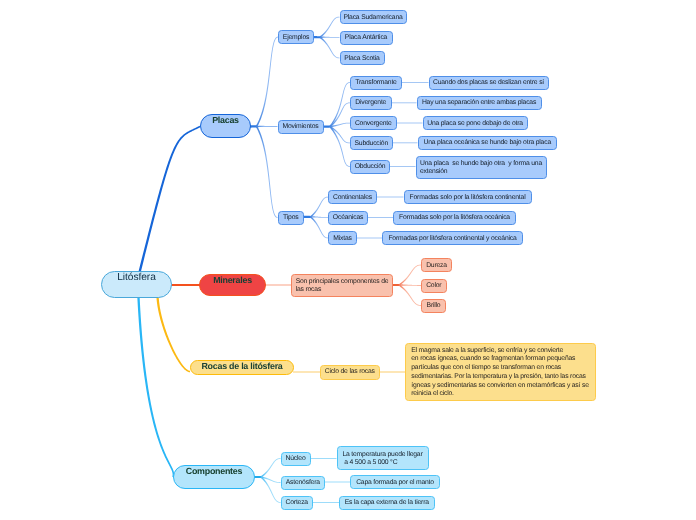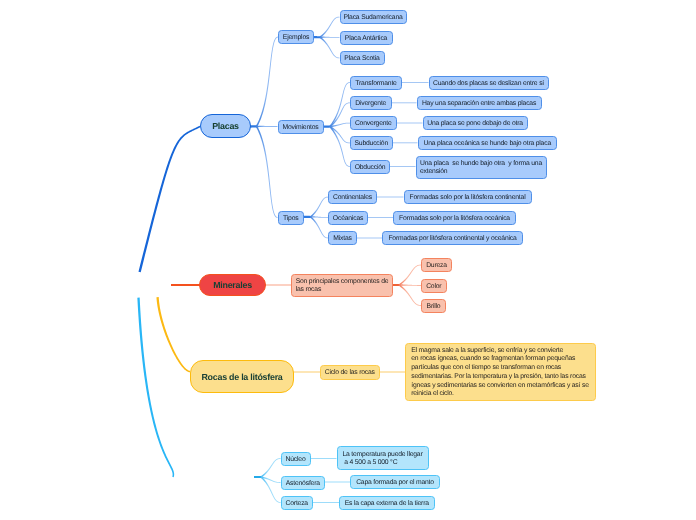--- a/index.html
+++ b/index.html
@@ -3,21 +3,21 @@
 <meta charset="utf-8">
 <style>
   html,body{margin:0;padding:0;background:#ffffff;}
   body{width:696px;height:520px;overflow:hidden;
        font-family:"Liberation Sans",sans-serif;
        -webkit-font-smoothing:antialiased;
        text-rendering:geometricPrecision;}
   .node > span{-webkit-font-smoothing:antialiased;transform:translateZ(0);}
   #map{position:relative;width:696px;height:520px;}
   svg#links{position:absolute;left:0;top:0;width:696px;height:520px;overflow:visible;}
-  .node{position:absolute;box-sizing:border-box;display:flex;align-items:center;
+  .node{position:absolute;box-sizing:border-box;display:flex;align-items:flex-start;
         justify-content:center;text-align:center;border-style:solid;z-index:2;}
   .node > span{display:block;}
 
   
   .n-root{left:101px;top:271px;width:71px;height:27px;border-width:1.5px;
           border-color:#4aa8da;background:#cbeafb;border-radius:14px;}
   .n-root > span{font-size:10.2px;color:#0d2b40;letter-spacing:-0.05px;}
 
   
   .n-b1{border-width:1.3px;border-radius:13px;}
@@ -197,33 +197,39 @@
         <path d="M254.00,478.10L254.15,478.10L254.29,478.10L254.44,478.09L254.58,478.09L254.71,478.09L254.84,478.09L254.98,478.09L255.10,478.08L255.23,478.08L255.35,478.08L255.47,478.08L255.59,478.08L255.71,478.07L255.82,478.07L255.94,478.07L256.05,478.07L256.16,478.06L256.26,478.06L256.37,478.06L256.47,478.06L256.57,478.06L256.68,478.05L256.78,478.05L256.87,478.05L256.97,478.05L257.07,478.05L257.16,478.04L257.26,478.04L257.35,478.04L257.45,478.04L257.54,478.04L257.63,478.03L257.72,478.03L257.82,478.03L257.91,478.03L258.00,478.02L258.09,478.02L258.18,478.02L258.28,478.02L258.37,478.02L258.46,478.01L258.55,478.01L258.65,478.01L258.74,478.01L258.84,478.01L258.93,478.00L259.03,478.00L259.13,478.00L259.22,478.00L259.32,478.00L259.43,477.99L259.53,477.99L259.63,477.99L259.74,477.99L259.84,477.99L259.95,477.98L260.06,477.98L260.18,477.98L260.29,477.98L260.41,477.98L260.53,477.97L260.65,477.97L260.77,477.97L260.90,477.97L261.02,477.96L261.16,477.96L261.29,477.96L261.42,477.96L261.56,477.96L261.71,477.95L261.85,477.95L262.00,477.95L262.00,476.05L261.85,476.05L261.71,476.05L261.56,476.04L261.42,476.04L261.29,476.04L261.16,476.04L261.02,476.04L260.90,476.03L260.77,476.03L260.65,476.03L260.53,476.03L260.41,476.02L260.29,476.02L260.18,476.02L260.06,476.02L259.95,476.02L259.84,476.01L259.74,476.01L259.63,476.01L259.53,476.01L259.43,476.01L259.32,476.00L259.22,476.00L259.13,476.00L259.03,476.00L258.93,476.00L258.84,475.99L258.74,475.99L258.65,475.99L258.55,475.99L258.46,475.99L258.37,475.98L258.28,475.98L258.18,475.98L258.09,475.98L258.00,475.98L257.91,475.97L257.82,475.97L257.72,475.97L257.63,475.97L257.54,475.96L257.45,475.96L257.35,475.96L257.26,475.96L257.16,475.96L257.07,475.95L256.97,475.95L256.87,475.95L256.78,475.95L256.68,475.95L256.57,475.94L256.47,475.94L256.37,475.94L256.26,475.94L256.16,475.94L256.05,475.93L255.94,475.93L255.82,475.93L255.71,475.93L255.59,475.93L255.47,475.92L255.35,475.92L255.23,475.92L255.10,475.92L254.98,475.91L254.84,475.91L254.71,475.91L254.58,475.91L254.44,475.91L254.29,475.90L254.15,475.90L254.00,475.90Z" fill="#24a9e8"></path>
         <path d="M261.43,477.62L261.93,477.25L262.41,476.88L262.88,476.51L263.34,476.14L263.78,475.77L264.21,475.40L264.63,475.02L265.03,474.65L265.43,474.28L265.80,473.90L266.17,473.53L266.53,473.16L266.87,472.78L267.21,472.41L267.53,472.04L267.85,471.67L268.15,471.30L268.45,470.94L268.73,470.57L269.01,470.21L269.28,469.85L269.55,469.49L269.80,469.14L270.05,468.79L270.29,468.44L270.53,468.09L270.76,467.75L270.98,467.41L271.20,467.08L271.41,466.75L271.62,466.42L271.83,466.10L272.03,465.78L272.22,465.47L272.42,465.16L272.61,464.86L272.80,464.56L272.99,464.27L273.17,463.99L273.36,463.71L273.54,463.43L273.72,463.17L273.90,462.91L274.09,462.65L274.27,462.41L274.45,462.17L274.63,461.93L274.82,461.71L275.00,461.49L275.19,461.28L275.38,461.08L275.57,460.89L275.77,460.70L275.97,460.53L276.17,460.36L276.37,460.20L276.58,460.05L276.80,459.91L277.02,459.77L277.24,459.65L277.47,459.53L277.71,459.43L277.95,459.33L278.20,459.24L278.45,459.16L278.72,459.09L278.99,459.04L279.27,458.99L279.57,458.95L279.87,458.92L280.18,458.91L280.50,458.90L280.50,458.10L280.15,458.11L279.81,458.12L279.48,458.15L279.16,458.20L278.84,458.25L278.54,458.31L278.24,458.39L277.95,458.47L277.67,458.57L277.39,458.68L277.12,458.80L276.86,458.93L276.61,459.06L276.36,459.21L276.12,459.37L275.88,459.53L275.65,459.71L275.43,459.89L275.21,460.08L274.99,460.28L274.78,460.49L274.57,460.70L274.37,460.92L274.16,461.15L273.96,461.38L273.77,461.62L273.57,461.87L273.37,462.12L273.18,462.38L272.99,462.65L272.79,462.92L272.60,463.19L272.40,463.47L272.21,463.76L272.01,464.04L271.81,464.34L271.61,464.64L271.41,464.94L271.20,465.25L271.00,465.56L270.78,465.87L270.57,466.19L270.35,466.51L270.12,466.83L269.89,467.16L269.66,467.49L269.42,467.82L269.17,468.15L268.92,468.49L268.66,468.83L268.39,469.17L268.11,469.51L267.83,469.85L267.54,470.19L267.25,470.54L266.94,470.88L266.62,471.23L266.30,471.58L265.96,471.92L265.62,472.27L265.26,472.62L264.90,472.96L264.52,473.31L264.13,473.66L263.73,474.00L263.32,474.35L262.90,474.69L262.46,475.03L262.01,475.37L261.54,475.71L261.06,476.05L260.57,476.38Z" fill="url(#lg17)"></path>
         <path d="M260.84,477.73L261.33,477.83L261.81,477.93L262.27,478.04L262.73,478.14L263.16,478.24L263.59,478.34L264.00,478.44L264.40,478.55L264.79,478.65L265.16,478.75L265.53,478.85L265.88,478.95L266.23,479.05L266.56,479.15L266.88,479.25L267.19,479.35L267.50,479.45L267.79,479.55L268.08,479.65L268.36,479.75L268.63,479.84L268.90,479.94L269.15,480.03L269.40,480.13L269.65,480.22L269.88,480.32L270.12,480.41L270.34,480.50L270.57,480.59L270.78,480.68L271.00,480.77L271.21,480.86L271.42,480.95L271.62,481.03L271.82,481.12L272.02,481.20L272.22,481.28L272.41,481.36L272.61,481.44L272.80,481.52L272.99,481.60L273.18,481.67L273.38,481.74L273.57,481.82L273.76,481.89L273.96,481.95L274.16,482.02L274.35,482.08L274.56,482.15L274.76,482.21L274.96,482.26L275.17,482.32L275.38,482.37L275.60,482.43L275.82,482.47L276.05,482.52L276.27,482.57L276.51,482.61L276.75,482.65L276.99,482.68L277.24,482.72L277.50,482.75L277.76,482.78L278.04,482.80L278.31,482.82L278.60,482.84L278.89,482.86L279.20,482.87L279.51,482.89L279.83,482.89L280.16,482.90L280.50,482.90L280.50,482.10L280.17,482.10L279.85,482.09L279.53,482.09L279.23,482.07L278.94,482.06L278.65,482.04L278.38,482.02L278.11,482.00L277.85,481.97L277.60,481.94L277.35,481.91L277.11,481.88L276.88,481.84L276.65,481.80L276.43,481.76L276.21,481.71L276.00,481.67L275.80,481.62L275.59,481.56L275.39,481.51L275.20,481.45L275.01,481.39L274.82,481.33L274.63,481.27L274.44,481.20L274.26,481.13L274.07,481.06L273.89,480.99L273.71,480.91L273.52,480.83L273.34,480.76L273.16,480.67L272.97,480.59L272.78,480.50L272.60,480.42L272.41,480.33L272.21,480.24L272.02,480.14L271.82,480.05L271.61,479.95L271.41,479.85L271.19,479.75L270.98,479.65L270.76,479.55L270.53,479.45L270.30,479.34L270.06,479.23L269.82,479.12L269.56,479.01L269.31,478.90L269.04,478.79L268.77,478.68L268.49,478.56L268.20,478.45L267.90,478.33L267.59,478.22L267.27,478.10L266.95,477.98L266.61,477.86L266.26,477.74L265.91,477.62L265.54,477.50L265.16,477.38L264.77,477.26L264.36,477.13L263.94,477.01L263.52,476.89L263.07,476.76L262.62,476.64L262.15,476.52L261.66,476.39L261.16,476.27Z" fill="url(#lg18)"></path>
         <path d="M260.50,477.56L260.99,478.00L261.47,478.44L261.93,478.89L262.39,479.34L262.83,479.79L263.25,480.25L263.66,480.71L264.07,481.18L264.46,481.64L264.84,482.11L265.20,482.58L265.56,483.05L265.91,483.52L266.24,484.00L266.57,484.47L266.89,484.94L267.19,485.42L267.49,485.89L267.79,486.37L268.07,486.84L268.34,487.31L268.61,487.78L268.87,488.25L269.13,488.71L269.38,489.18L269.62,489.64L269.85,490.10L270.08,490.55L270.31,491.01L270.53,491.45L270.75,491.90L270.96,492.34L271.17,492.77L271.38,493.20L271.58,493.63L271.78,494.04L271.98,494.46L272.18,494.86L272.37,495.27L272.57,495.66L272.76,496.05L272.95,496.43L273.14,496.80L273.34,497.16L273.53,497.52L273.73,497.87L273.92,498.21L274.12,498.54L274.32,498.86L274.53,499.17L274.73,499.47L274.94,499.76L275.16,500.04L275.38,500.32L275.60,500.58L275.83,500.82L276.06,501.06L276.31,501.28L276.55,501.50L276.81,501.69L277.07,501.88L277.34,502.05L277.62,502.21L277.90,502.35L278.20,502.48L278.50,502.59L278.81,502.68L279.13,502.76L279.46,502.82L279.80,502.86L280.14,502.89L280.50,502.90L280.50,502.10L280.18,502.09L279.88,502.07L279.58,502.03L279.30,501.98L279.02,501.91L278.75,501.83L278.49,501.73L278.24,501.62L278.00,501.50L277.76,501.36L277.52,501.21L277.30,501.04L277.07,500.87L276.85,500.68L276.64,500.47L276.43,500.26L276.22,500.03L276.02,499.79L275.82,499.53L275.62,499.27L275.43,498.99L275.24,498.70L275.05,498.40L274.86,498.09L274.67,497.77L274.49,497.44L274.31,497.10L274.12,496.75L273.94,496.39L273.76,496.02L273.57,495.64L273.39,495.26L273.21,494.87L273.02,494.47L272.83,494.06L272.64,493.64L272.45,493.22L272.26,492.79L272.06,492.36L271.86,491.91L271.66,491.47L271.45,491.02L271.23,490.56L271.02,490.10L270.79,489.63L270.56,489.16L270.33,488.69L270.09,488.21L269.84,487.73L269.59,487.25L269.33,486.76L269.06,486.27L268.78,485.78L268.50,485.29L268.20,484.79L267.90,484.30L267.59,483.80L267.26,483.30L266.93,482.80L266.59,482.31L266.23,481.81L265.87,481.31L265.49,480.82L265.10,480.32L264.70,479.83L264.28,479.34L263.85,478.85L263.41,478.36L262.96,477.88L262.49,477.40L262.00,476.92L261.50,476.44Z" fill="url(#lg19)"></path>
         <path d="M310.50,459.00L310.98,459.00L311.45,459.00L311.92,459.00L312.37,459.00L312.81,459.00L313.25,459.00L313.67,459.00L314.09,459.00L314.50,459.00L314.90,459.00L315.29,459.00L315.68,459.00L316.05,459.00L316.43,459.00L316.79,459.00L317.15,459.00L317.51,459.00L317.85,459.00L318.20,459.00L318.53,459.00L318.87,459.00L319.20,459.00L319.52,459.00L319.84,459.00L320.16,459.00L320.47,459.00L320.78,459.00L321.09,459.00L321.40,459.00L321.70,459.00L322.00,459.00L322.31,459.00L322.60,459.00L322.90,459.00L323.20,459.00L323.50,459.00L323.80,459.00L324.10,459.00L324.40,459.00L324.69,459.00L325.00,459.00L325.30,459.00L325.60,459.00L325.91,459.00L326.22,459.00L326.53,459.00L326.84,459.00L327.16,459.00L327.48,459.00L327.80,459.00L328.13,459.00L328.47,459.00L328.80,459.00L329.15,459.00L329.49,459.00L329.85,459.00L330.21,459.00L330.57,459.00L330.95,459.00L331.32,459.00L331.71,459.00L332.10,459.00L332.50,459.00L332.91,459.00L333.33,459.00L333.75,459.00L334.19,459.00L334.63,459.00L335.08,459.00L335.55,459.00L336.02,459.00L336.50,459.00L336.50,458.00L336.02,458.00L335.55,458.00L335.08,458.00L334.63,458.00L334.19,458.00L333.75,458.00L333.33,458.00L332.91,458.00L332.50,458.00L332.10,458.00L331.71,458.00L331.32,458.00L330.95,458.00L330.57,458.00L330.21,458.00L329.85,458.00L329.49,458.00L329.15,458.00L328.80,458.00L328.47,458.00L328.13,458.00L327.80,458.00L327.48,458.00L327.16,458.00L326.84,458.00L326.53,458.00L326.22,458.00L325.91,458.00L325.60,458.00L325.30,458.00L325.00,458.00L324.69,458.00L324.40,458.00L324.10,458.00L323.80,458.00L323.50,458.00L323.20,458.00L322.90,458.00L322.60,458.00L322.31,458.00L322.00,458.00L321.70,458.00L321.40,458.00L321.09,458.00L320.78,458.00L320.47,458.00L320.16,458.00L319.84,458.00L319.52,458.00L319.20,458.00L318.87,458.00L318.53,458.00L318.20,458.00L317.85,458.00L317.51,458.00L317.15,458.00L316.79,458.00L316.43,458.00L316.05,458.00L315.68,458.00L315.29,458.00L314.90,458.00L314.50,458.00L314.09,458.00L313.67,458.00L313.25,458.00L312.81,458.00L312.37,458.00L311.92,458.00L311.45,458.00L310.98,458.00L310.50,458.00Z" fill="#9ddcfa"></path>
         <path d="M325.00,482.50L325.46,482.50L325.92,482.50L326.36,482.50L326.80,482.50L327.22,482.50L327.64,482.50L328.05,482.50L328.45,482.50L328.84,482.50L329.23,482.50L329.61,482.50L329.98,482.50L330.34,482.50L330.70,482.50L331.05,482.50L331.40,482.50L331.74,482.50L332.07,482.50L332.40,482.50L332.72,482.50L333.04,482.50L333.36,482.50L333.67,482.50L333.98,482.50L334.29,482.50L334.59,482.50L334.89,482.50L335.18,482.50L335.48,482.50L335.77,482.50L336.06,482.50L336.35,482.50L336.64,482.50L336.93,482.50L337.21,482.50L337.50,482.50L337.79,482.50L338.07,482.50L338.36,482.50L338.65,482.50L338.94,482.50L339.23,482.50L339.52,482.50L339.82,482.50L340.11,482.50L340.41,482.50L340.71,482.50L341.02,482.50L341.33,482.50L341.64,482.50L341.96,482.50L342.28,482.50L342.60,482.50L342.93,482.50L343.26,482.50L343.60,482.50L343.95,482.50L344.30,482.50L344.66,482.50L345.02,482.50L345.39,482.50L345.77,482.50L346.16,482.50L346.55,482.50L346.95,482.50L347.36,482.50L347.78,482.50L348.20,482.50L348.64,482.50L349.08,482.50L349.54,482.50L350.00,482.50L350.00,481.50L349.54,481.50L349.08,481.50L348.64,481.50L348.20,481.50L347.78,481.50L347.36,481.50L346.95,481.50L346.55,481.50L346.16,481.50L345.77,481.50L345.39,481.50L345.02,481.50L344.66,481.50L344.30,481.50L343.95,481.50L343.60,481.50L343.26,481.50L342.93,481.50L342.60,481.50L342.28,481.50L341.96,481.50L341.64,481.50L341.33,481.50L341.02,481.50L340.71,481.50L340.41,481.50L340.11,481.50L339.82,481.50L339.52,481.50L339.23,481.50L338.94,481.50L338.65,481.50L338.36,481.50L338.07,481.50L337.79,481.50L337.50,481.50L337.21,481.50L336.93,481.50L336.64,481.50L336.35,481.50L336.06,481.50L335.77,481.50L335.48,481.50L335.18,481.50L334.89,481.50L334.59,481.50L334.29,481.50L333.98,481.50L333.67,481.50L333.36,481.50L333.04,481.50L332.72,481.50L332.40,481.50L332.07,481.50L331.74,481.50L331.40,481.50L331.05,481.50L330.70,481.50L330.34,481.50L329.98,481.50L329.61,481.50L329.23,481.50L328.84,481.50L328.45,481.50L328.05,481.50L327.64,481.50L327.22,481.50L326.80,481.50L326.36,481.50L325.92,481.50L325.46,481.50L325.00,481.50Z" fill="#9ddcfa"></path>
         <path d="M313.00,503.00L313.48,503.00L313.95,503.00L314.42,503.00L314.87,503.00L315.31,503.00L315.75,503.00L316.17,503.00L316.59,503.00L317.00,503.00L317.40,503.00L317.79,503.00L318.18,503.00L318.55,503.00L318.93,503.00L319.29,503.00L319.65,503.00L320.01,503.00L320.35,503.00L320.70,503.00L321.03,503.00L321.37,503.00L321.70,503.00L322.02,503.00L322.34,503.00L322.66,503.00L322.97,503.00L323.28,503.00L323.59,503.00L323.90,503.00L324.20,503.00L324.50,503.00L324.81,503.00L325.10,503.00L325.40,503.00L325.70,503.00L326.00,503.00L326.30,503.00L326.60,503.00L326.90,503.00L327.19,503.00L327.50,503.00L327.80,503.00L328.10,503.00L328.41,503.00L328.72,503.00L329.03,503.00L329.34,503.00L329.66,503.00L329.98,503.00L330.30,503.00L330.63,503.00L330.97,503.00L331.30,503.00L331.65,503.00L331.99,503.00L332.35,503.00L332.71,503.00L333.07,503.00L333.45,503.00L333.82,503.00L334.21,503.00L334.60,503.00L335.00,503.00L335.41,503.00L335.83,503.00L336.25,503.00L336.69,503.00L337.13,503.00L337.58,503.00L338.05,503.00L338.52,503.00L339.00,503.00L339.00,502.00L338.52,502.00L338.05,502.00L337.58,502.00L337.13,502.00L336.69,502.00L336.25,502.00L335.83,502.00L335.41,502.00L335.00,502.00L334.60,502.00L334.21,502.00L333.82,502.00L333.45,502.00L333.07,502.00L332.71,502.00L332.35,502.00L331.99,502.00L331.65,502.00L331.30,502.00L330.97,502.00L330.63,502.00L330.30,502.00L329.98,502.00L329.66,502.00L329.34,502.00L329.03,502.00L328.72,502.00L328.41,502.00L328.10,502.00L327.80,502.00L327.50,502.00L327.19,502.00L326.90,502.00L326.60,502.00L326.30,502.00L326.00,502.00L325.70,502.00L325.40,502.00L325.10,502.00L324.81,502.00L324.50,502.00L324.20,502.00L323.90,502.00L323.59,502.00L323.28,502.00L322.97,502.00L322.66,502.00L322.34,502.00L322.02,502.00L321.70,502.00L321.37,502.00L321.03,502.00L320.70,502.00L320.35,502.00L320.01,502.00L319.65,502.00L319.29,502.00L318.93,502.00L318.55,502.00L318.18,502.00L317.79,502.00L317.40,502.00L317.00,502.00L316.59,502.00L316.17,502.00L315.75,502.00L315.31,502.00L314.87,502.00L314.42,502.00L313.95,502.00L313.48,502.00L313.00,502.00Z" fill="#9ddcfa"></path>
       </g>
   </svg>
 
+  <div class="node n-root">
+    <span>Litósfera</span>
+  </div>
 
   <div class="node n-b1 c-blue1" style="left:200px;top:114px;width:51px;height:24px;">
     <span>Placas</span>
   </div>
 
   <div class="node n-b1 c-red1" style="left:199px;top:274px;width:67px;height:22px;">
     <span>Minerales</span>
   </div>
 
-  <div class="node n-b1 c-yel1" style="left:190px;top:360px;width:104px;height:33px;">
+  <div class="node n-b1 c-yel1" style="left:190px;top:360px;width:104px;height:15px;">
     <span>Rocas de la litósfera</span>
   </div>
 
+  <div class="node n-b1 c-cy1" style="left:173px;top:465px;width:82px;height:24px;">
+    <span>Componentes</span>
+  </div>
 
   <div class="node n-s s-blue" style="left:278px;top:30px;width:36px;height:14px;">
     <span>Ejemplos</span>
   </div>
   <div class="node n-s s-blue" style="left:339.5px;top:10px;width:67px;height:14px;">
     <span>Placa Sudamericana</span>
   </div>
   <div class="node n-s s-blue" style="left:339.5px;top:30.5px;width:53px;height:14px;">
     <span>Placa Antártica</span>
   </div>

